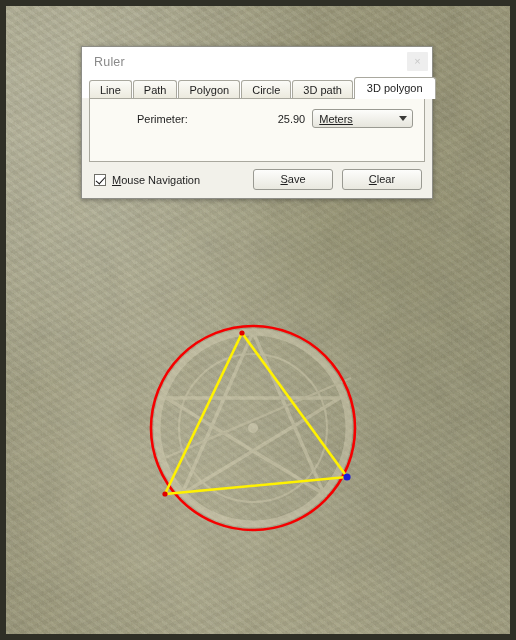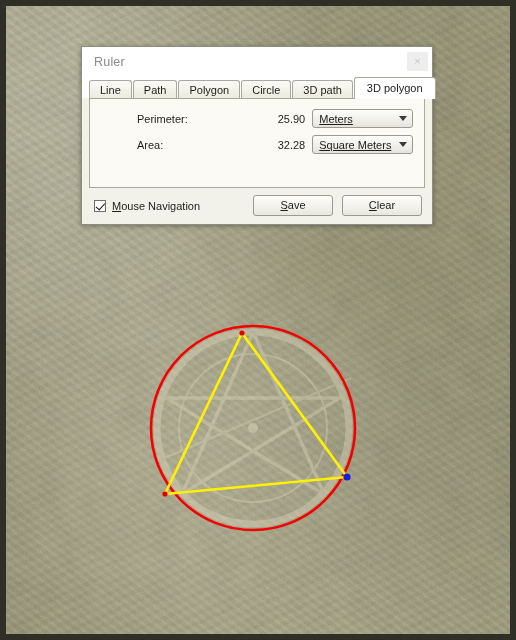--- a/index.html
+++ b/index.html
@@ -280,28 +280,20 @@
 
       <div class="row">
         <div class="row-label">Perimeter:</div>
         <div class="row-value">25.90</div>
         <div class="combo">
           <span class="combo-text">Meters</span>
           <span class="combo-arrow"></span>
         </div>
       </div>
 
-      <div class="row">
-        <div class="row-label">Area:</div>
-        <div class="row-value">32.28</div>
-        <div class="combo">
-          <span class="combo-text">Square Meters</span>
-          <span class="combo-arrow"></span>
-        </div>
-      </div>
 
       <div class="pad-after"></div>
     </div>
 
     <div class="footer">
       <div class="chk-wrap">
         <span class="chk-box"></span>
         <span class="chk-label"><span class="u">M</span><span>ouse Navigation</span></span>
       </div>
       <div class="btn"><span class="u">S</span><span>ave</span></div>

